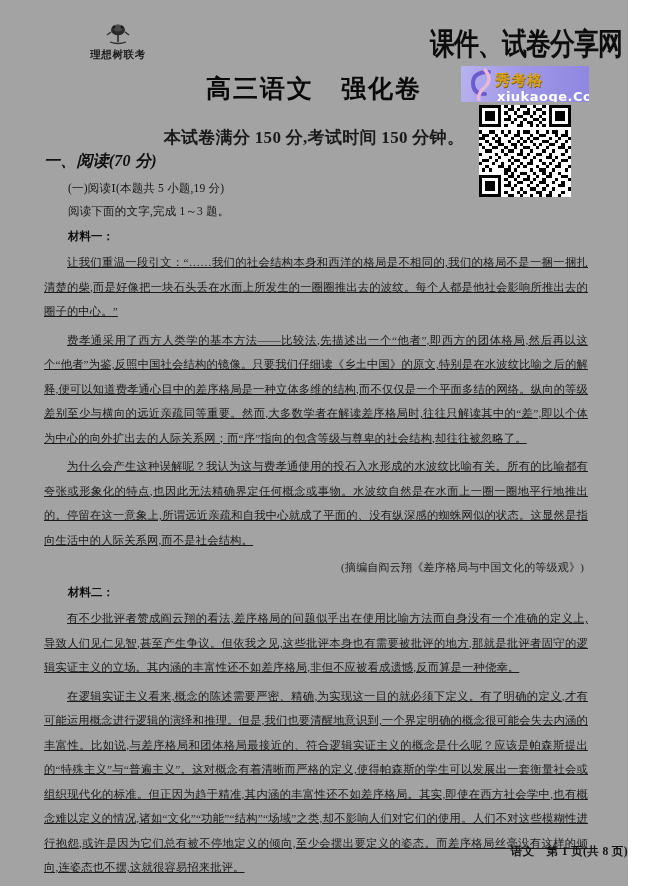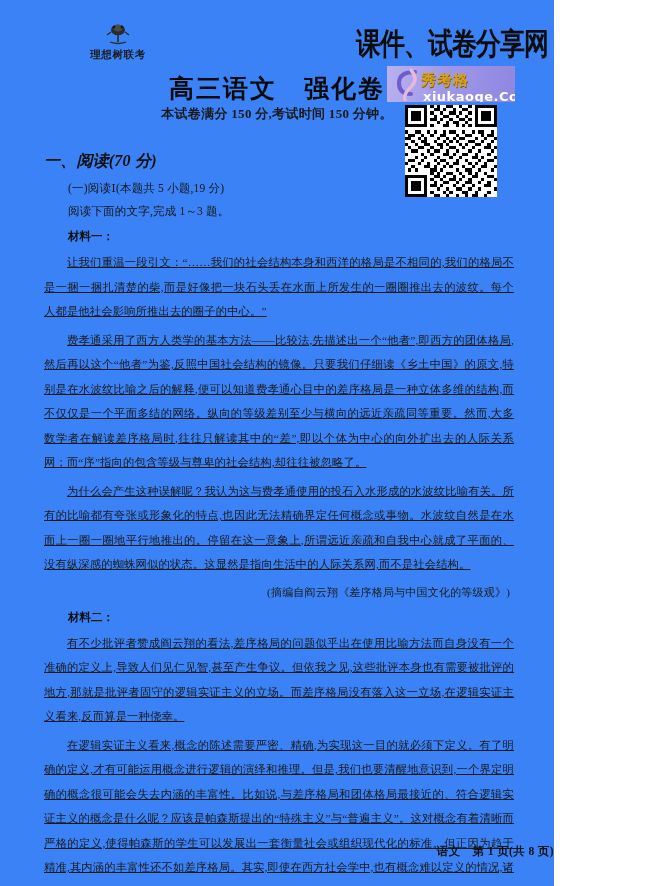--- a/index.html
+++ b/index.html
@@ -6,23 +6,23 @@
     margin: 0;
     padding: 0;
     background: #ffffff;
   }
   body {
     font-family: "Liberation Serif", "DejaVu Serif", serif;
     color: #111;
   }
   .page {
     position: relative;
-    width: 554px;
+    width: 628px;
     height: 886px;
-    background: #3b82f6;
+    background: #a3a3a3;
     overflow: hidden;
     box-sizing: border-box;
   }
   
   .board-logo {
     position: absolute;
     left: 63px;
     top: 22px;
     width: 110px;
     text-align: center;
@@ -114,23 +114,23 @@
   .paper-title {
     font-family: "Liberation Serif", "DejaVu Serif", serif;
     font-size: 25px;
     font-weight: bold;
     letter-spacing: 2px;
     color: #0a0a0a;
     white-space: pre;
     margin: 0;
   }
   .paper-subtitle {
-    margin-top: 0;
-    font-family: "Liberation Serif", "DejaVu Serif", serif;
-    font-size: 13px;
+    margin-top: 21px;
+    font-family: "Liberation Serif", "DejaVu Serif", serif;
+    font-size: 17px;
     font-weight: bold;
     color: #1a1a1a;
     letter-spacing: 0.3px;
   }
   
   .content {
     position: absolute;
     left: 44px;
     right: 40px;
     top: 151px;
@@ -452,20 +452,20 @@
     <div class="sub-line">(一)阅读Ⅰ(本题共 5 小题,19 分)</div>
     <div class="sub-line">阅读下面的文字,完成 1～3 题。</div>
 
     <div class="material-label">材料一：</div>
     <p class="para">让我们重温一段引文：“……我们的社会结构本身和西洋的格局是不相同的,我们的格局不是一捆一捆扎清楚的柴,而是好像把一块石头丢在水面上所发生的一圈圈推出去的波纹。每个人都是他社会影响所推出去的圈子的中心。”</p>
     <p class="para">费孝通采用了西方人类学的基本方法——比较法,先描述出一个“他者”,即西方的团体格局,然后再以这个“他者”为鉴,反照中国社会结构的镜像。只要我们仔细读《乡土中国》的原文,特别是在水波纹比喻之后的解释,便可以知道费孝通心目中的差序格局是一种立体多维的结构,而不仅仅是一个平面多结的网络。纵向的等级差别至少与横向的远近亲疏同等重要。然而,大多数学者在解读差序格局时,往往只解读其中的“差”,即以个体为中心的向外扩出去的人际关系网；而“序”指向的包含等级与尊卑的社会结构,却往往被忽略了。</p>
     <p class="para">为什么会产生这种误解呢？我认为这与费孝通使用的投石入水形成的水波纹比喻有关。所有的比喻都有夸张或形象化的特点,也因此无法精确界定任何概念或事物。水波纹自然是在水面上一圈一圈地平行地推出的。停留在这一意象上,所谓远近亲疏和自我中心就成了平面的、没有纵深感的蜘蛛网似的状态。这显然是指向生活中的人际关系网,而不是社会结构。</p>
     <div class="citation">(摘编自阎云翔《差序格局与中国文化的等级观》)</div>
 
     <div class="material-label">材料二：</div>
-    <p class="para">有不少批评者赞成阎云翔的看法,差序格局的问题似乎出在使用比喻方法而自身没有一个准确的定义上,导致人们见仁见智,甚至产生争议。但依我之见,这些批评本身也有需要被批评的地方,那就是批评者固守的逻辑实证主义的立场。而差序格局没有落入这一立场,在逻辑实证主义看来,反而算是一种侥幸。</p>
+    <p class="para">有不少批评者赞成阎云翔的看法,差序格局的问题似乎出在使用比喻方法而自身没有一个准确的定义上,导致人们见仁见智,甚至产生争议。但依我之见,这些批评本身也有需要被批评的地方,那就是批评者固守的逻辑实证主义的立场。其内涵的丰富性还不如差序格局,非但不应被看成遗憾,反而算是一种侥幸。</p>
     <p class="para">在逻辑实证主义看来,概念的陈述需要严密、精确,为实现这一目的就必须下定义。有了明确的定义,才有可能运用概念进行逻辑的演绎和推理。但是,我们也要清醒地意识到,一个界定明确的概念很可能会失去内涵的丰富性。比如说,与差序格局和团体格局最接近的、符合逻辑实证主义的概念是什么呢？应该是帕森斯提出的“特殊主义”与“普遍主义”。这对概念有着清晰而严格的定义,使得帕森斯的学生可以发展出一套衡量社会或组织现代化的标准。但正因为趋于精准,其内涵的丰富性还不如差序格局。其实,即使在西方社会学中,也有概念难以定义的情况,诸如“文化”“功能”“结构”“场域”之类,却不影响人们对它们的使用。人们不对这些模糊性进行抱怨,或许是因为它们总有被不停地定义的倾向,至少会摆出要定义的姿态。而差序格局丝毫没有这样的倾向,连姿态也不摆,这就很容易招来批评。</p>
 
   </div>
 
   <div class="footer">语文　第 1 页(共 8 页)</div>
 
 </div>
 
 </body></html>

